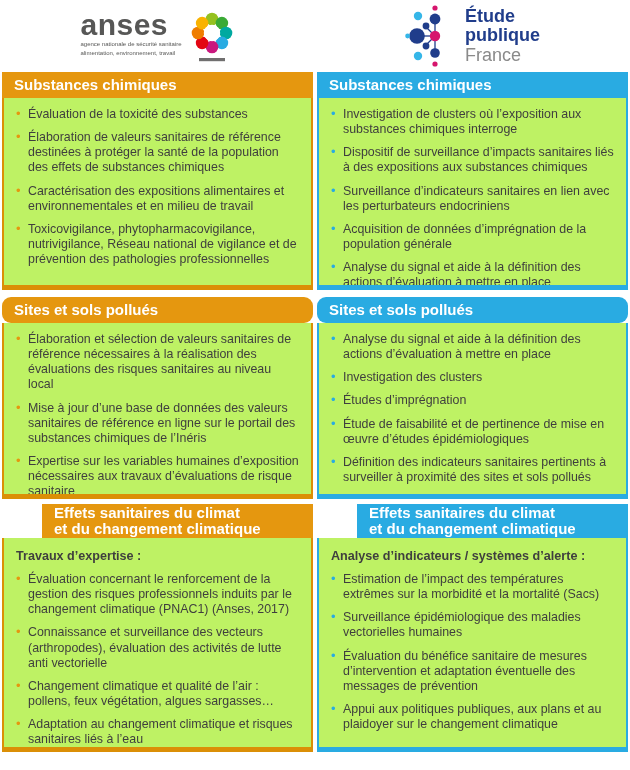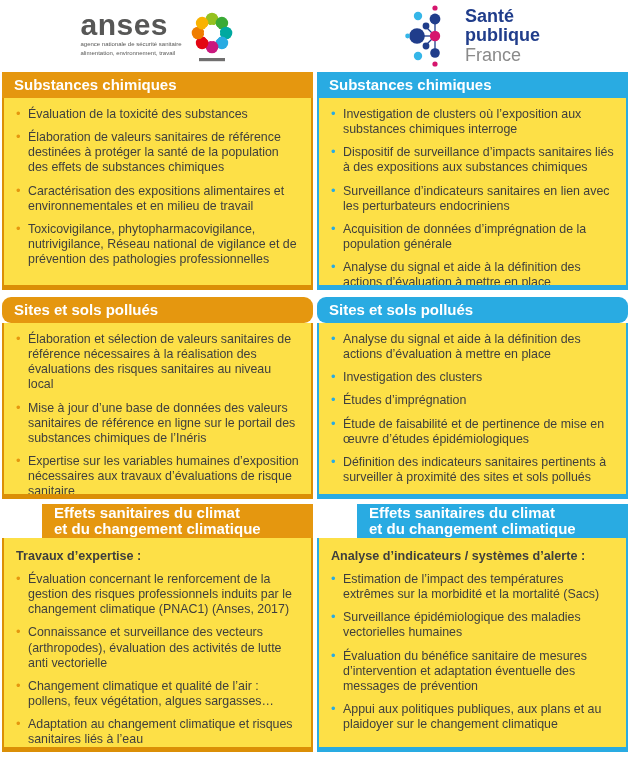--- a/index.html
+++ b/index.html
@@ -23,21 +23,21 @@
 
   
   .columns { display:flex; gap:4px; padding:0 2px; }
   .col { width:50%; display:flex; flex-direction:column; }
 
   .sec-header { height:26px; display:flex; align-items:center;
     padding:0 12px; color:#fff; font-weight:bold; font-size:15px;
     line-height:16px; white-space:pre-line; background:var(--accent); }
   .sec-header.two-line { height:34px; }
 
-  .sec-body { background:#fde047; overflow:hidden;
+  .sec-body { background:#bef264; overflow:hidden;
     border-left:2px solid var(--border); border-right:2px solid var(--border);
     border-bottom:5px solid var(--border);
     padding:9px 12px 4px 11px; }
   .sec-body.h1 { height:192px; }
   .sec-body.h2 { height:176px; }
   .sec-body.h3 { height:214px; }
   .gap7 { margin-top:7px;border-radius:9px; }
   .gap5 { margin-top:5px;margin-left:40px; }
 
   .intro { font-size:12.6px; font-weight:bold; color:#3F3F3E; margin:2px 0 9px 1px; }
@@ -89,21 +89,21 @@
           <circle cx="21" cy="22" r="3.4" fill="#203D8B"></circle>
           <circle cx="12" cy="32" r="7.8" fill="#203D8B"></circle>
           <circle cx="2.6" cy="32" r="2.4" fill="#35B6E8"></circle>
           <circle cx="30" cy="32" r="5.2" fill="#D6156D"></circle>
           <circle cx="21" cy="42" r="3.4" fill="#203D8B"></circle>
           <circle cx="13" cy="52" r="4.2" fill="#35B6E8"></circle>
           <circle cx="30" cy="49" r="4.8" fill="#203D8B"></circle>
           <circle cx="30" cy="60" r="2.6" fill="#D6156D"></circle>
         </svg>
         <div class="spf-textcol">
-          <span class="spf-line1">Santé</span>
+          <span class="spf-line1">Étude</span>
           <span class="spf-line2">publique</span>
           <span class="spf-line3">France</span>
         </div>
       </div>
     </div>
   </div>
 
   <div class="columns">
 
     <div class="col" style="--accent: #E5970F; --border: #DB8F06;">

